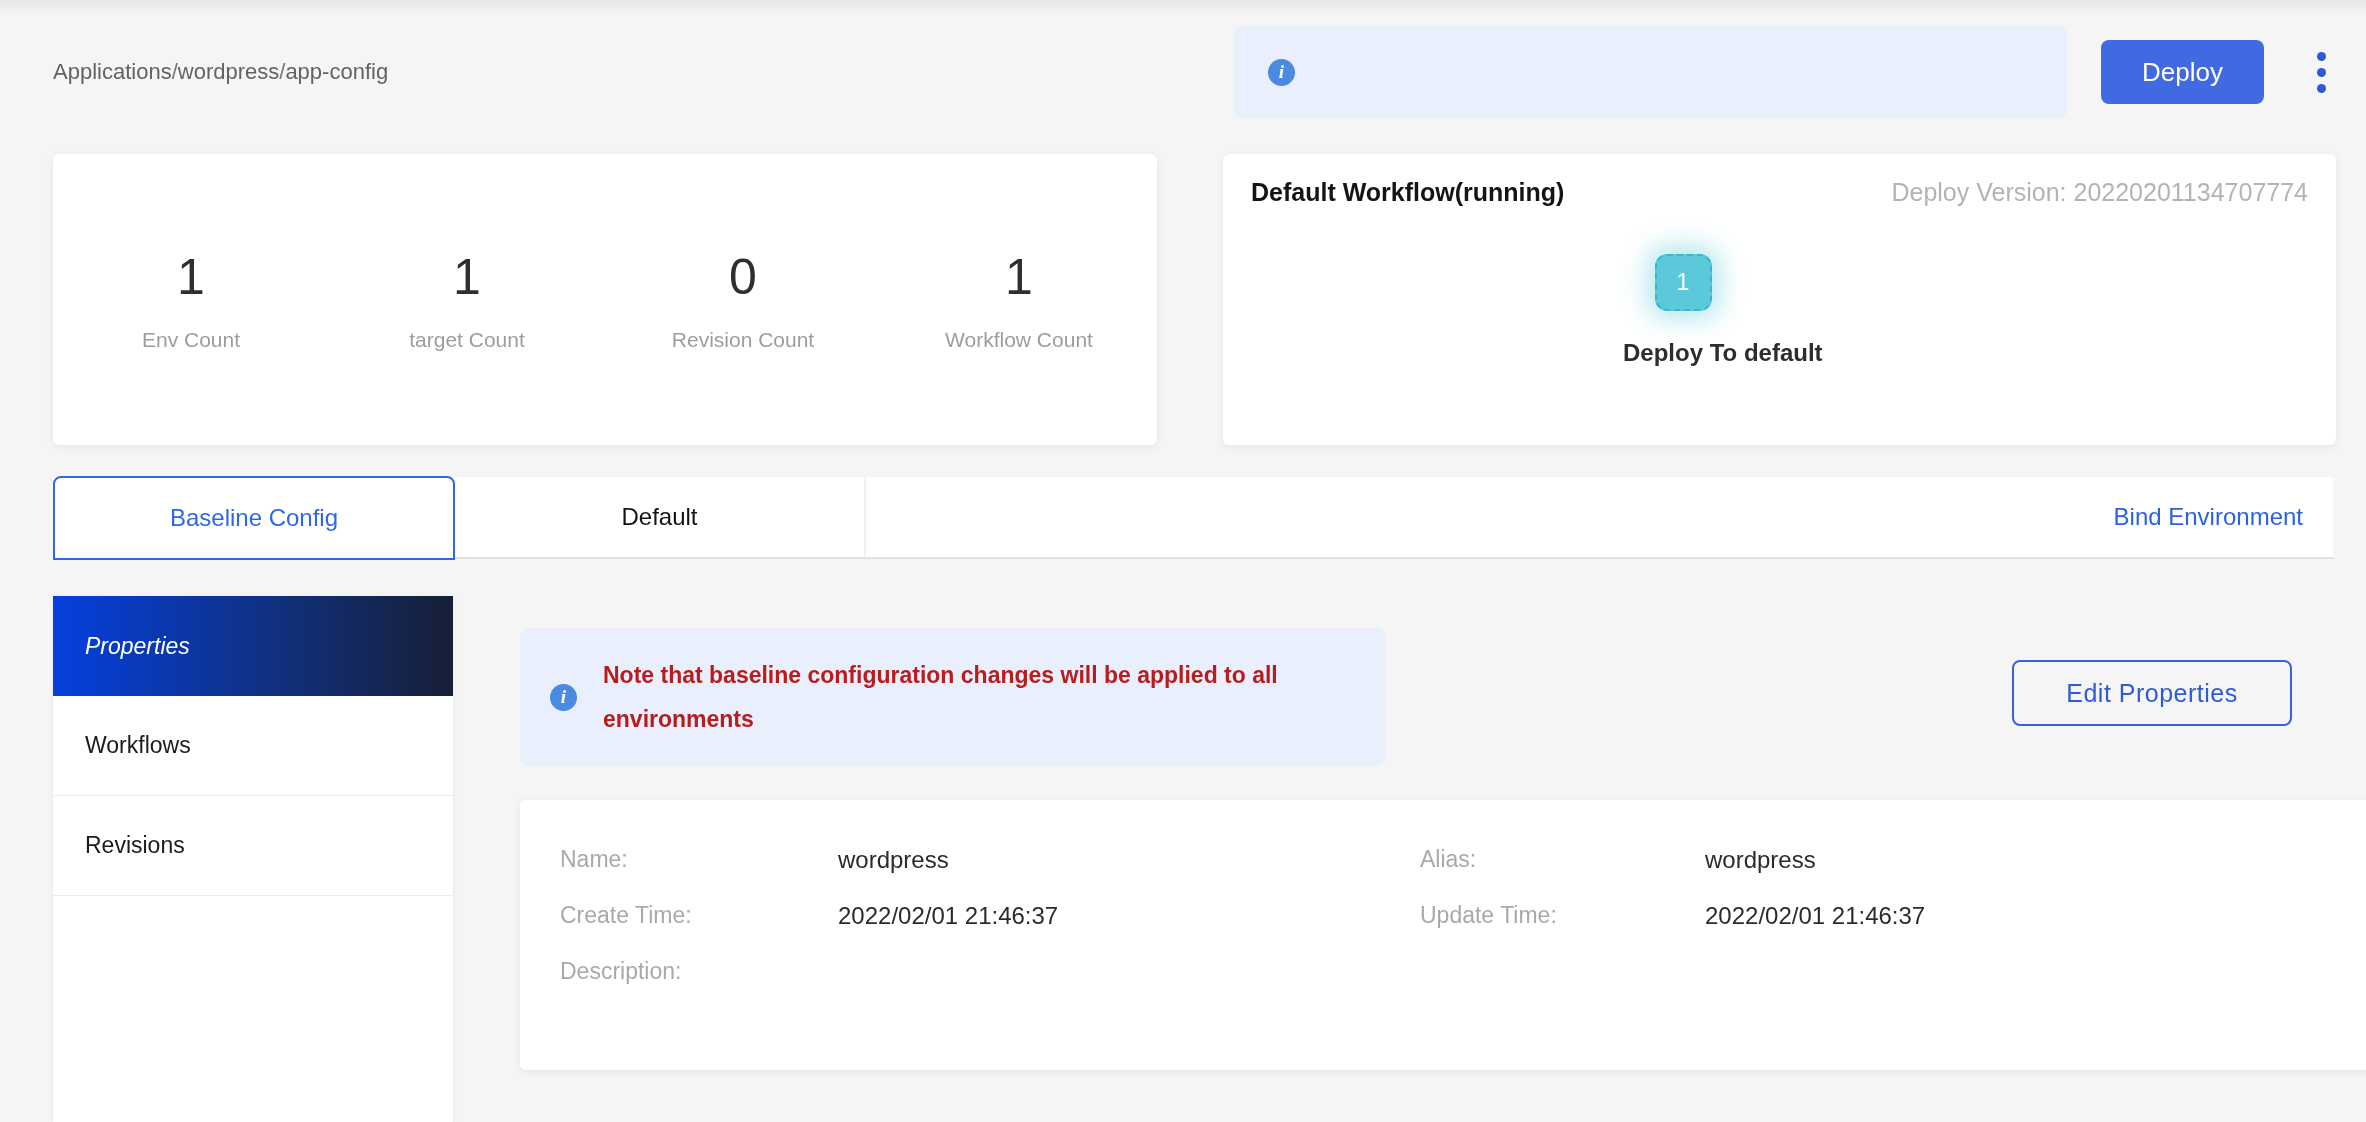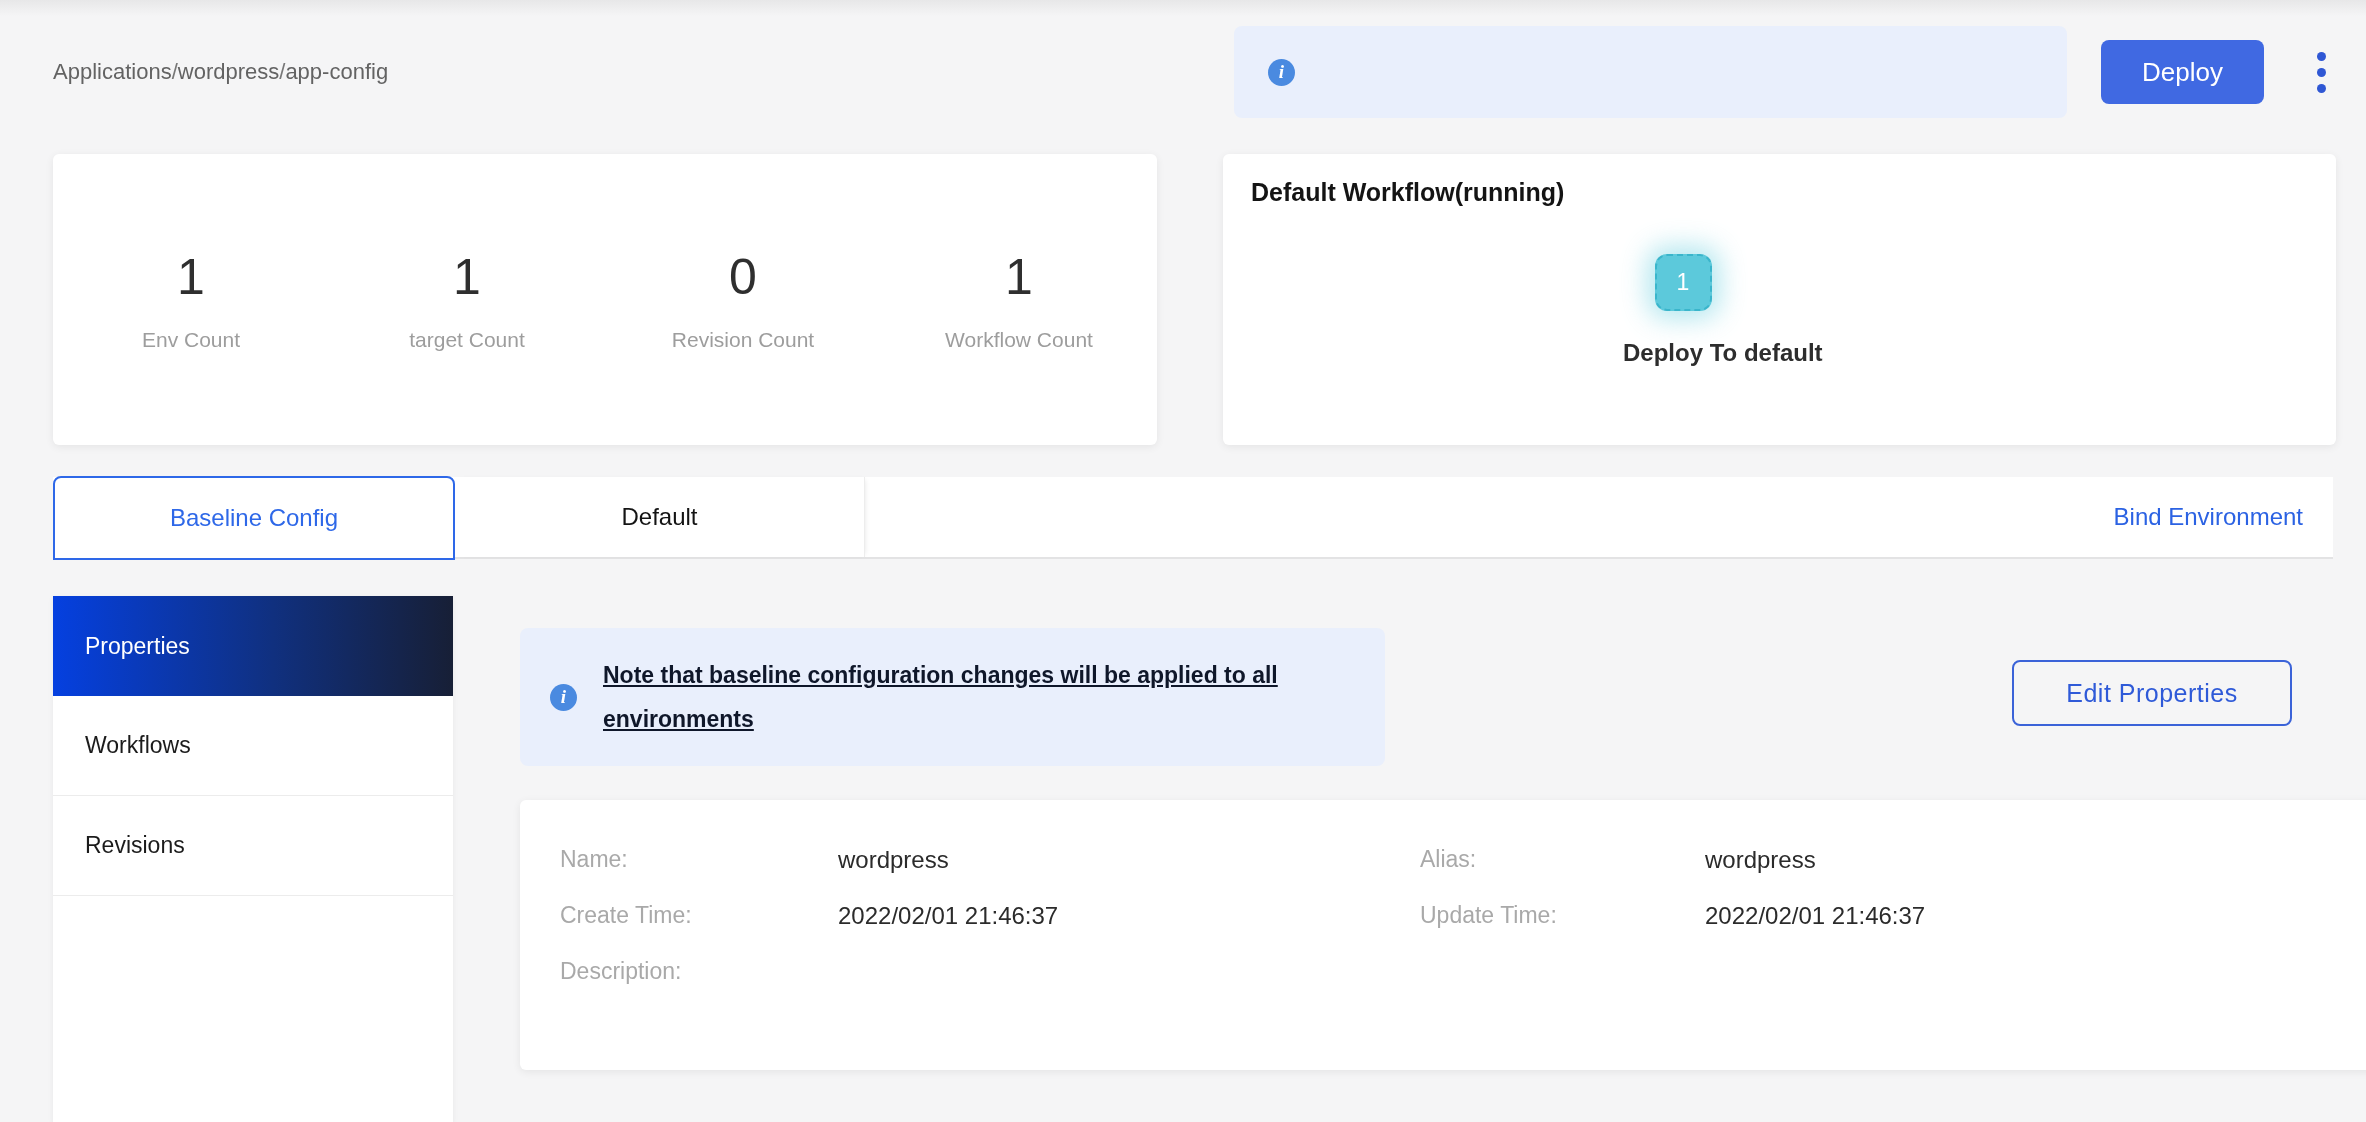--- a/index.html
+++ b/index.html
@@ -89,31 +89,31 @@
   .sidebar {
     position:absolute; left:53px; top:596px; width:400px; bottom:0;
     background:#fff; box-shadow:0 2px 6px rgba(0,0,0,.06);
   }
   .side-item {
     height:100px; display:flex; align-items:center; padding-left:32px;
     font-size:23px; color:#1b1b1b; border-bottom:1px solid #ececec; cursor:pointer;
   }
   .side-item.active {
     background:linear-gradient(90deg,#0540e0 0%, #10307f 55%, #171f36 100%);
-    color:#fff; border-bottom:none;
+    color:#fff; border-bottom:none;font-style:italic;
   }
 
   
   .main { position:absolute; left:520px; top:596px; width:1812px; }
   .note-row { display:flex; align-items:flex-start; margin-top:32px; }
   .note-banner {
     width:865px; min-height:138px; background:#e9effc; border-radius:8px;
     display:flex; align-items:center; padding:0 30px; gap:26px;
   }
-  .note-banner .note-text { font-size:23px; font-weight:bold; color:#0f172a; line-height:44px; max-width:700px;text-decoration:underline; }
+  .note-banner .note-text { font-size:23px; font-weight:bold; color:#b91c1c; line-height:44px; max-width:700px; }
   .edit-btn {
     margin-left:auto; margin-top:32px; margin-right:40px;
     width:280px; height:66px; background:transparent;
     border:2px solid #3b63d8; border-radius:8px; color:#2f5ad8;
     font-size:25px; font-family:inherit; letter-spacing:.5px; cursor:pointer;
   }
   .props-card {
     margin-top:34px; width:2038px; height:270px; background:#fff; border-radius:6px;
     box-shadow:0 2px 8px rgba(0,0,0,.07);
     padding:46px 40px 0 40px;
@@ -165,20 +165,24 @@
     </div>
     <div class="stat">
       <div class="num">1</div>
       <div class="lbl">Workflow Count</div>
     </div>
   </div>
 
   <div class="card wf-card">
     <div class="wf-head">
       <span class="wf-title">Default Workflow(running)</span>
+      <span class="wf-version">
+        <span>Deploy Version:</span>
+        <span>20220201134707774</span>
+      </span>
     </div>
     <div class="wf-node">
       <div class="node-badge">1</div>
       <div class="node-caption">Deploy To default</div>
     </div>
   </div>
 
 </div>
 
 <div class="tabbar">

